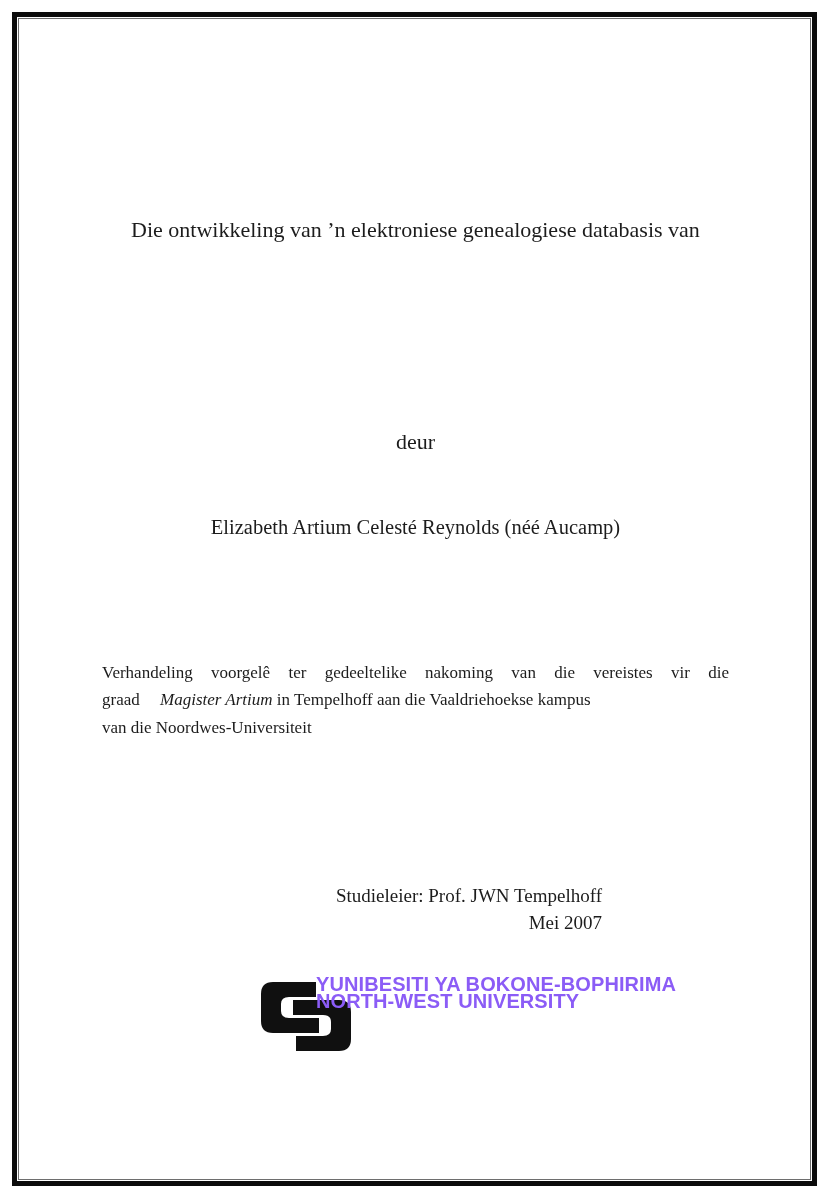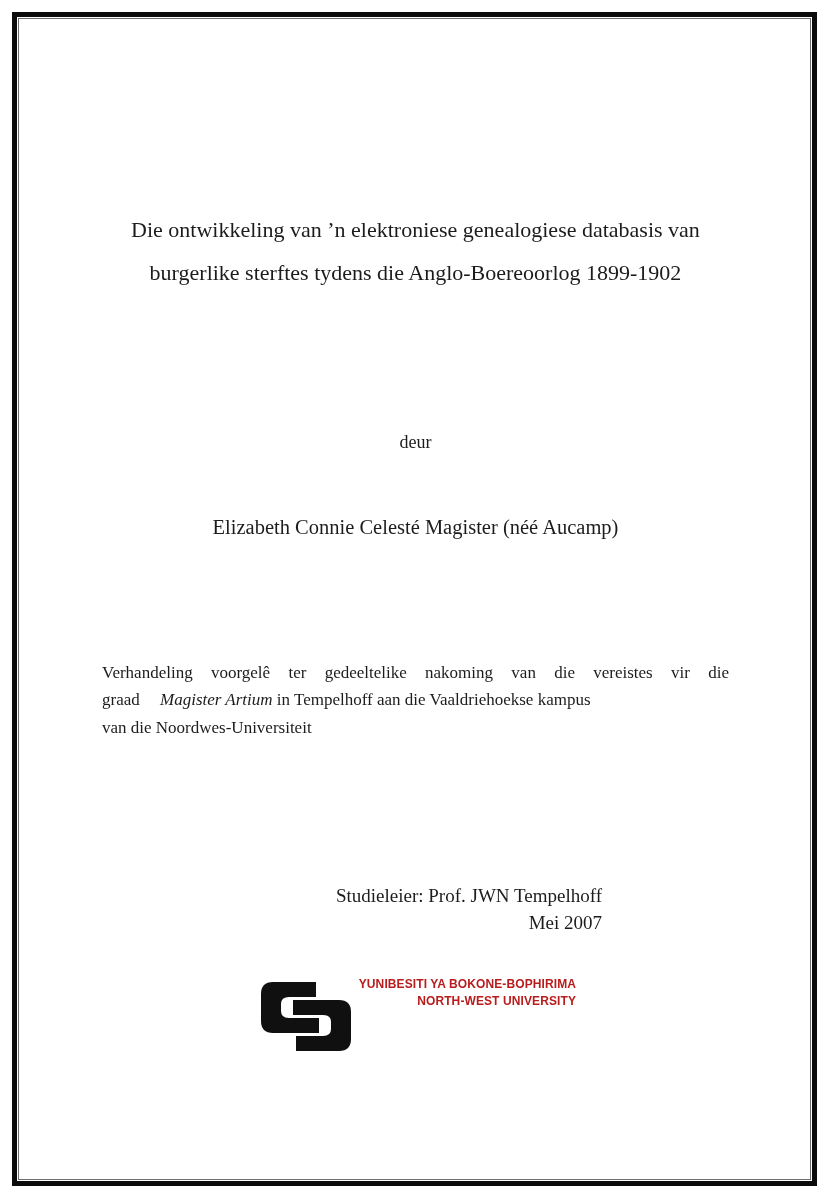--- a/index.html
+++ b/index.html
@@ -22,21 +22,21 @@
   }
   .title{
     position:absolute;left:17px;top:208px;width:797px;
     text-align:center;
     font-size:22px;line-height:43px;
     letter-spacing:0px;
   }
   .byline{
     position:absolute;left:17px;top:430px;width:797px;
     text-align:center;
-    font-size:18px;line-height:24px;
+    font-size:22px;line-height:24px;
   }
   .author{
     position:absolute;left:17px;top:514px;width:797px;
     text-align:center;
     font-size:20.5px;line-height:27px;
   }
   .degree{
     position:absolute;left:102px;top:659px;width:627px;
     font-size:17px;line-height:27.4px;
   }
@@ -53,45 +53,44 @@
     position:absolute;left:0;top:0;
   }
   .logo-mark{
     position:absolute;left:259px;top:980px;
     width:94px;height:74px;
   }
   .logo-mark path{fill:#101010;}
   .logo-text{
     position:absolute;left:316px;top:976px;width:260px;
     font-family:"Liberation Sans", sans-serif;
-    font-size:12px;line-height:16.5px;
+    font-size:20px;line-height:16.5px;
     font-weight:700;
     letter-spacing:0.1px;
     text-align:right;
-    color:#b91c1c;
+    color:#8b5cf6;
     white-space:nowrap;
   }
 </style>
 </head>
 <body>
 
 <div class="page">
 
   <div class="frame">
     <div class="frame-inner"></div>
   </div>
 
   <div class="title">
     <div>Die ontwikkeling van ’n elektroniese genealogiese databasis van</div>
-    <div>burgerlike sterftes tydens die Anglo-Boereoorlog 1899-1902</div>
   </div>
 
   <div class="byline">deur</div>
 
-  <div class="author">Elizabeth Connie Celesté Magister (néé Aucamp)</div>
+  <div class="author">Elizabeth Artium Celesté Reynolds (néé Aucamp)</div>
 
   <div class="degree">
     <div class="line-just">Verhandeling voorgelê ter gedeeltelike nakoming van die vereistes vir die</div>
     <div><span>graad </span><span class="it">Magister Artium</span><span> in Tempelhoff aan die Vaaldriehoekse kampus</span></div>
     <div>van die Noordwes-Universiteit</div>
   </div>
 
   <div class="super">
     <div>Studieleier: Prof. JWN Tempelhoff</div>
     <div>Mei 2007</div>

